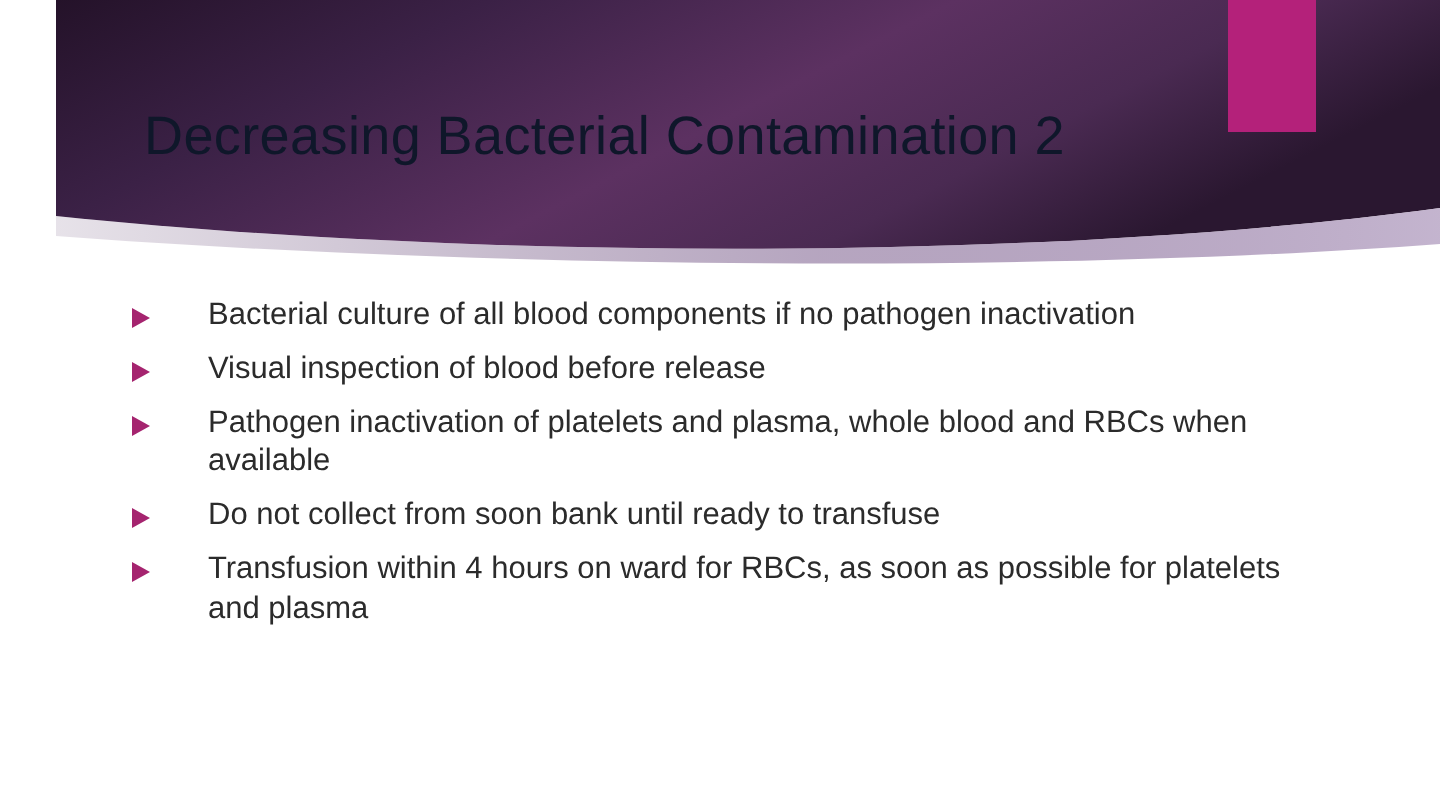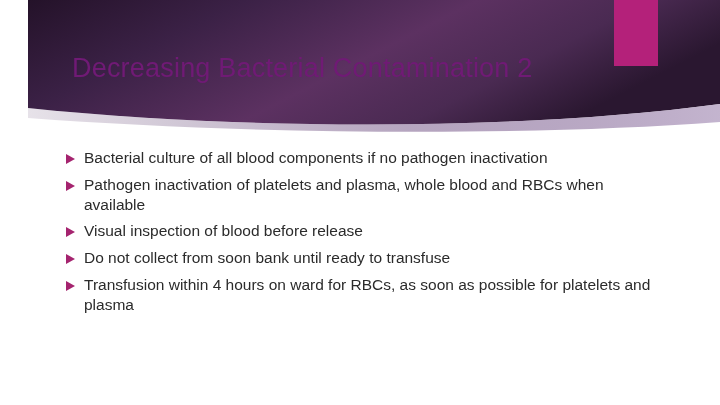--- a/index.html
+++ b/index.html
@@ -43,39 +43,40 @@
     width: 44px;
     height: 66px;
     background: #b4217a;
   }
 
   .slide-title {
     position: absolute;
     left: 72px;
     top: 54px;
     width: 600px;
-    color: #701a75;
+    color: #0f172a;
     font-size: 27px;
     font-weight: 400;
     letter-spacing: 0.2px;
     line-height: 1.1;
     white-space: nowrap;
   }
 
   
   .body {
     position: absolute;
     left: 66px;
     top: 148px;
     width: 600px;
   }
   .bullet-row {
     display: flex;
     align-items: flex-start;
     margin-bottom: 7px;
+    gap: 20px;
   }
   .bullet-marker {
     flex: 0 0 auto;
     width: 18px;
     padding-top: 6px;
     color: #a5246f;
     font-size: 11px;
     line-height: 1;
   }
   .bullet-marker svg { display: block; }
@@ -125,30 +126,30 @@
       </span>
       <span class="bullet-text">Bacterial culture of all blood components if no pathogen inactivation</span>
     </div>
 
     <div class="bullet-row">
       <span class="bullet-marker">
         <svg width="9" height="10" viewBox="0 0 9 10">
             <polygon points="0,0 9,5 0,10" fill="#a5246f"></polygon>
           </svg>
       </span>
-      <span class="bullet-text">Pathogen inactivation of platelets and plasma, whole blood and RBCs when available</span>
+      <span class="bullet-text">Visual inspection of blood before release</span>
     </div>
 
     <div class="bullet-row">
       <span class="bullet-marker">
         <svg width="9" height="10" viewBox="0 0 9 10">
             <polygon points="0,0 9,5 0,10" fill="#a5246f"></polygon>
           </svg>
       </span>
-      <span class="bullet-text">Visual inspection of blood before release</span>
+      <span class="bullet-text">Pathogen inactivation of platelets and plasma, whole blood and RBCs when available</span>
     </div>
 
     <div class="bullet-row">
       <span class="bullet-marker">
         <svg width="9" height="10" viewBox="0 0 9 10">
             <polygon points="0,0 9,5 0,10" fill="#a5246f"></polygon>
           </svg>
       </span>
       <span class="bullet-text">Do not collect from soon bank until ready to transfuse</span>
     </div>

